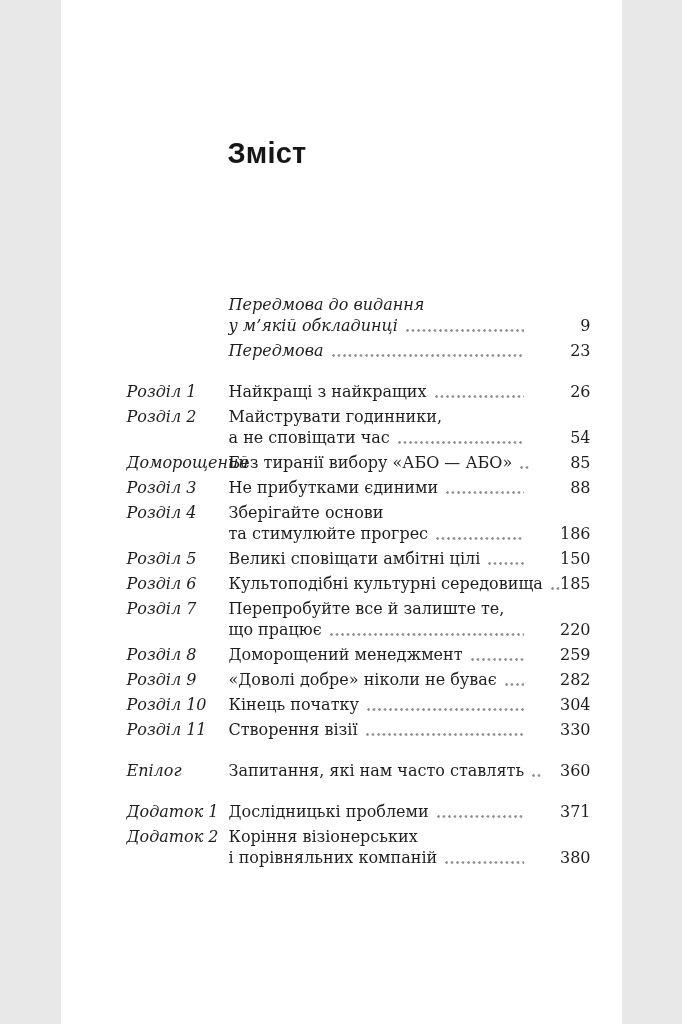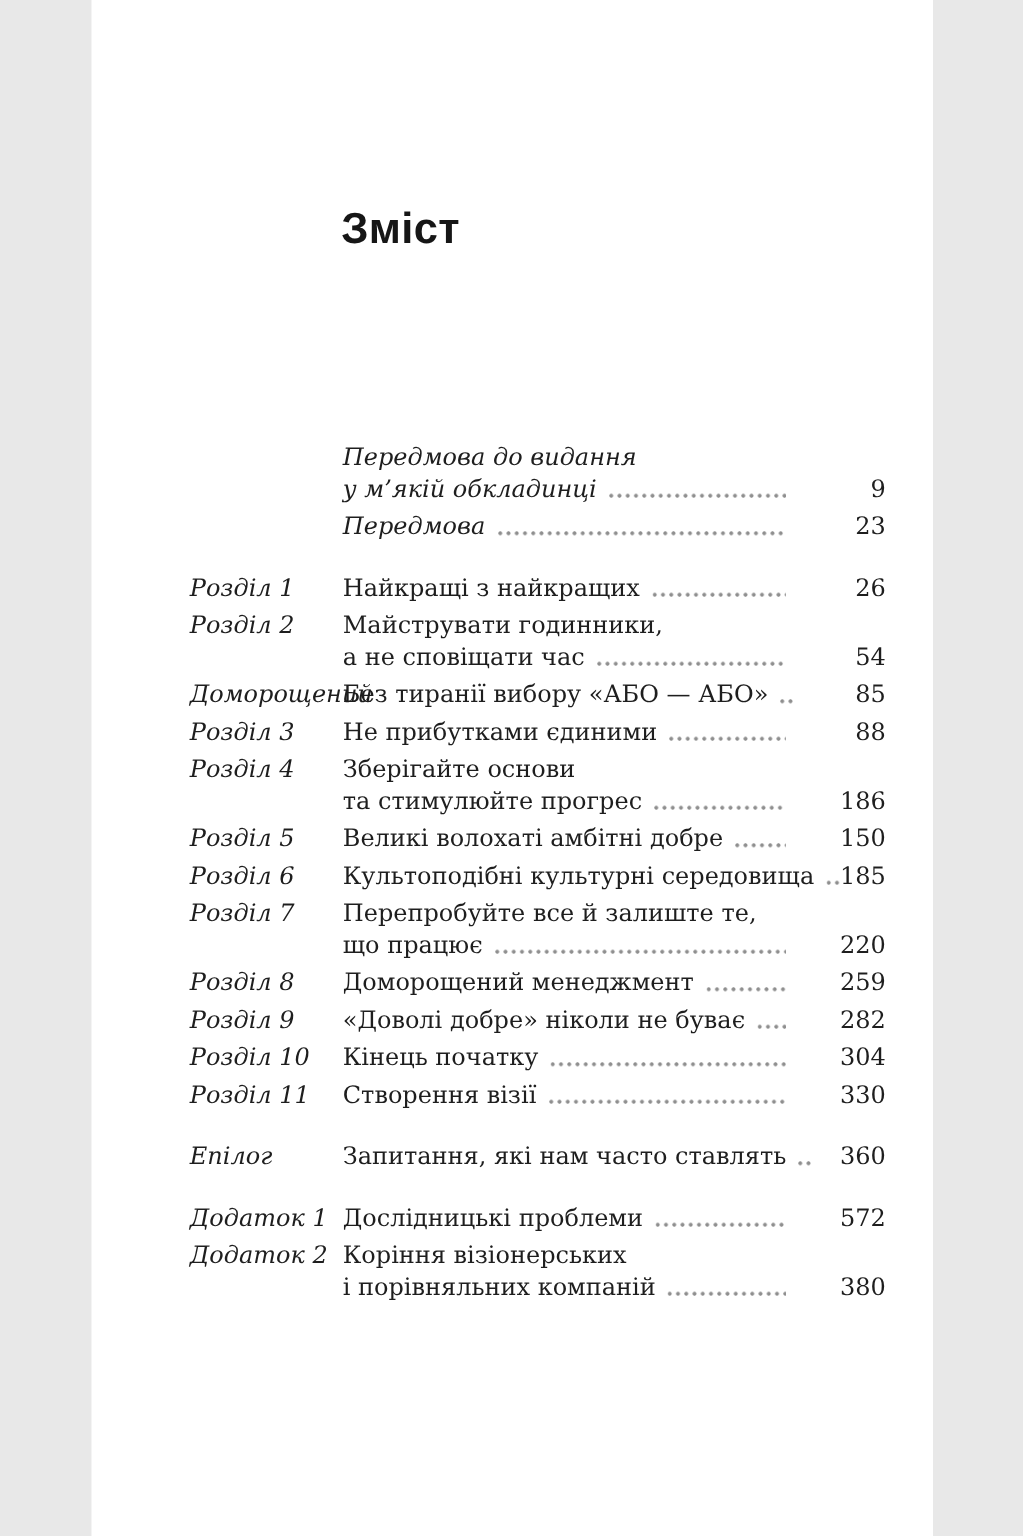--- a/index.html
+++ b/index.html
@@ -157,21 +157,21 @@
           <span class="dots"></span>
         </div>
       </div>
       <div class="c-page">186</div>
     </div>
 
     <div class="entry">
       <div class="c-label">Розділ 5</div>
       <div class="c-main">
         <div class="line">
-          <span class="t">Великі волохаті амбітні добре</span>
+          <span class="t">Великі сповіщати амбітні цілі</span>
           <span class="dots"></span>
         </div>
       </div>
       <div class="c-page">150</div>
     </div>
 
     <div class="entry">
       <div class="c-label">Розділ 6</div>
       <div class="c-main">
         <div class="line">
@@ -252,21 +252,21 @@
     </div>
 
     <div class="entry gap">
       <div class="c-label">Додаток 1</div>
       <div class="c-main">
         <div class="line">
           <span class="t">Дослідницькі проблеми</span>
           <span class="dots"></span>
         </div>
       </div>
-      <div class="c-page">572</div>
+      <div class="c-page">371</div>
     </div>
 
     <div class="entry">
       <div class="c-label">Додаток 2</div>
       <div class="c-main">
         <div class="line">
           <span class="t">Коріння візіонерських</span>
         </div>
         <div class="line">
           <span class="t">і порівняльних компаній</span>

